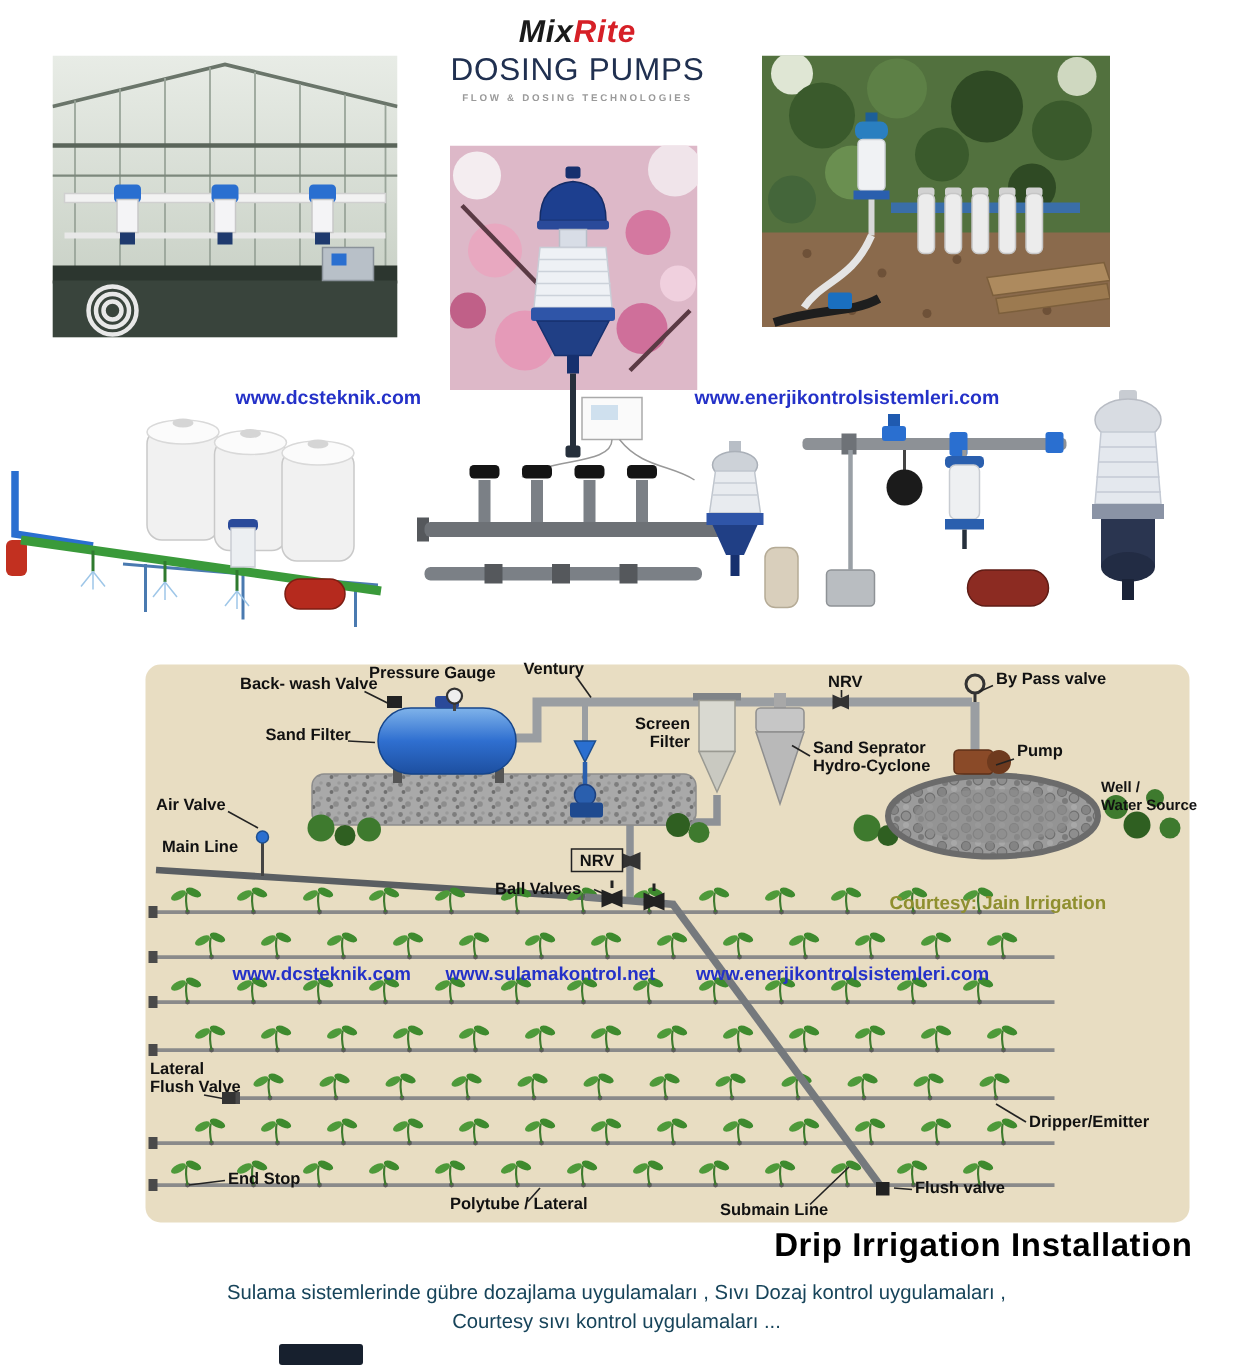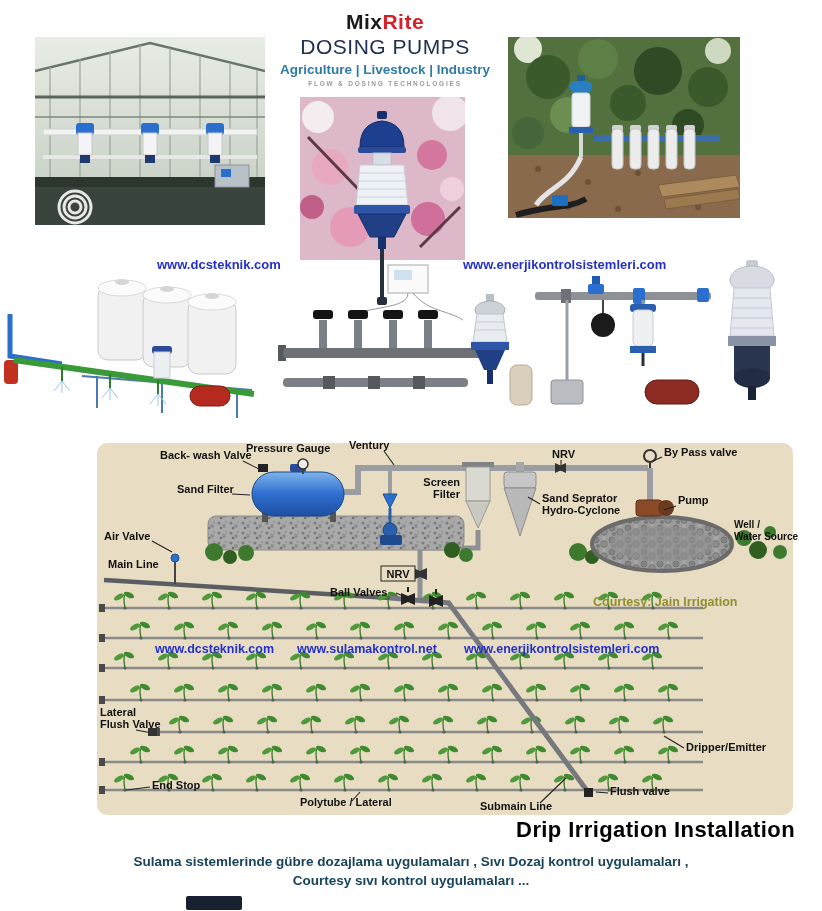--- a/index.html
+++ b/index.html
@@ -3,42 +3,42 @@
 <meta charset="utf-8">
 <style>
   *{margin:0;padding:0;box-sizing:border-box}
   html,body{background:#fff;font-family:"Liberation Sans",sans-serif}
   .page{position:relative;width:822px;height:911px;background:#fff;overflow:hidden}
   .abs{position:absolute}
   svg{display:block;font-family:"Liberation Sans",sans-serif}
 
   
   .brand-block{left:268px;top:10px;width:234px;text-align:center}
-  .brand{font-size:21px;font-weight:800;color:#1a1a1a;letter-spacing:.5px}
+  .brand{font-size:21px;font-weight:800;font-style:italic;color:#1a1a1a;letter-spacing:.5px}
   .brand .rite{color:var(--brand-red,#d62027)}
   .main-title{font-size:21px;font-weight:400;color:var(--title-navy,#203050);letter-spacing:.5px;margin-top:1px}
   .sub-title{font-size:13.5px;font-weight:bold;color:var(--subtitle-blue,#2e7ba6);margin-top:3px}
   .tagline{font-size:6.5px;font-weight:bold;color:#9a9a9a;letter-spacing:1.8px;margin-top:3px}
 
   .link-top{position:absolute;font-weight:bold;font-size:13px;color:var(--link-blue,#2431c8);white-space:nowrap}
 
   .pump-stem{position:absolute;left:380px;top:258px;width:4px;height:40px;background:#26303c}
   .pump-stem::after{content:"";position:absolute;bottom:-7px;left:-3px;width:10px;height:8px;background:#26303c;border-radius:2px}
 
   
   .dlabel{font-size:11px;font-weight:bold;fill:#111}
   .dlabel-sm{font-size:10px;font-weight:bold;fill:#111}
   .dlink{font-size:12.5px;font-weight:bold;fill:var(--link-blue,#2431c8)}
   .dcourtesy{font-size:12.5px;font-weight:bold;fill:#8f8f2f}
   .leader{stroke:#222;stroke-width:1.1}
 
   .big-title{position:absolute;left:95px;top:817px;width:700px;text-align:right;
     font-size:22px;font-weight:800;color:#000;letter-spacing:.4px}
   .footer-text{position:absolute;left:40px;top:852px;width:742px;text-align:center;
-    font-size:13.5px;font-weight:bold;color:var(--footer-teal,#17445a);line-height:19px}
+    font-size:13.5px;font-weight:normal;color:var(--footer-teal,#17445a);line-height:19px}
   .watermark{position:absolute;left:186px;top:896px;width:56px;height:14px;background:#17202e;border-radius:2px}
 </style>
 </head>
 <body>
 
 <div class="page">
 
   <svg class="abs" style="left:35px;top:37px" width="230" height="188" viewBox="0 0 230 188">
     <defs>
       <linearGradient id="ghSky" x1="0" y1="0" x2="0" y2="1">
@@ -86,21 +86,20 @@
         <circle cx="40" cy="170" r="11"></circle>
         <circle cx="40" cy="170" r="6"></circle>
     </g>
     <rect x="180" y="128" width="34" height="22" fill="#b8c0c8" stroke="#8a929a"></rect>
     <rect x="186" y="132" width="10" height="8" fill="#2a6fd0"></rect>
   </svg>
 
   <div class="abs brand-block">
     <div class="brand"><span>Mix</span><span class="rite">Rite</span></div>
     <div class="main-title">DOSING PUMPS</div>
-    <div class="sub-title">Agriculture | Livestock | Industry</div>
     <div class="tagline">FLOW &amp; DOSING TECHNOLOGIES</div>
   </div>
 
   <svg class="abs" style="left:300px;top:97px" width="165" height="163" viewBox="0 0 165 163">
     <rect width="165" height="163" fill="#ddb8c8"></rect>
     <g>
       <circle cx="18" cy="20" r="16" fill="#f4edf0"></circle>
         <circle cx="150" cy="16" r="18" fill="#f0e4ea"></circle>
       <circle cx="30" cy="70" r="18" fill="#e8a8c0"></circle>
         <circle cx="132" cy="58" r="15" fill="#d478a0"></circle>

